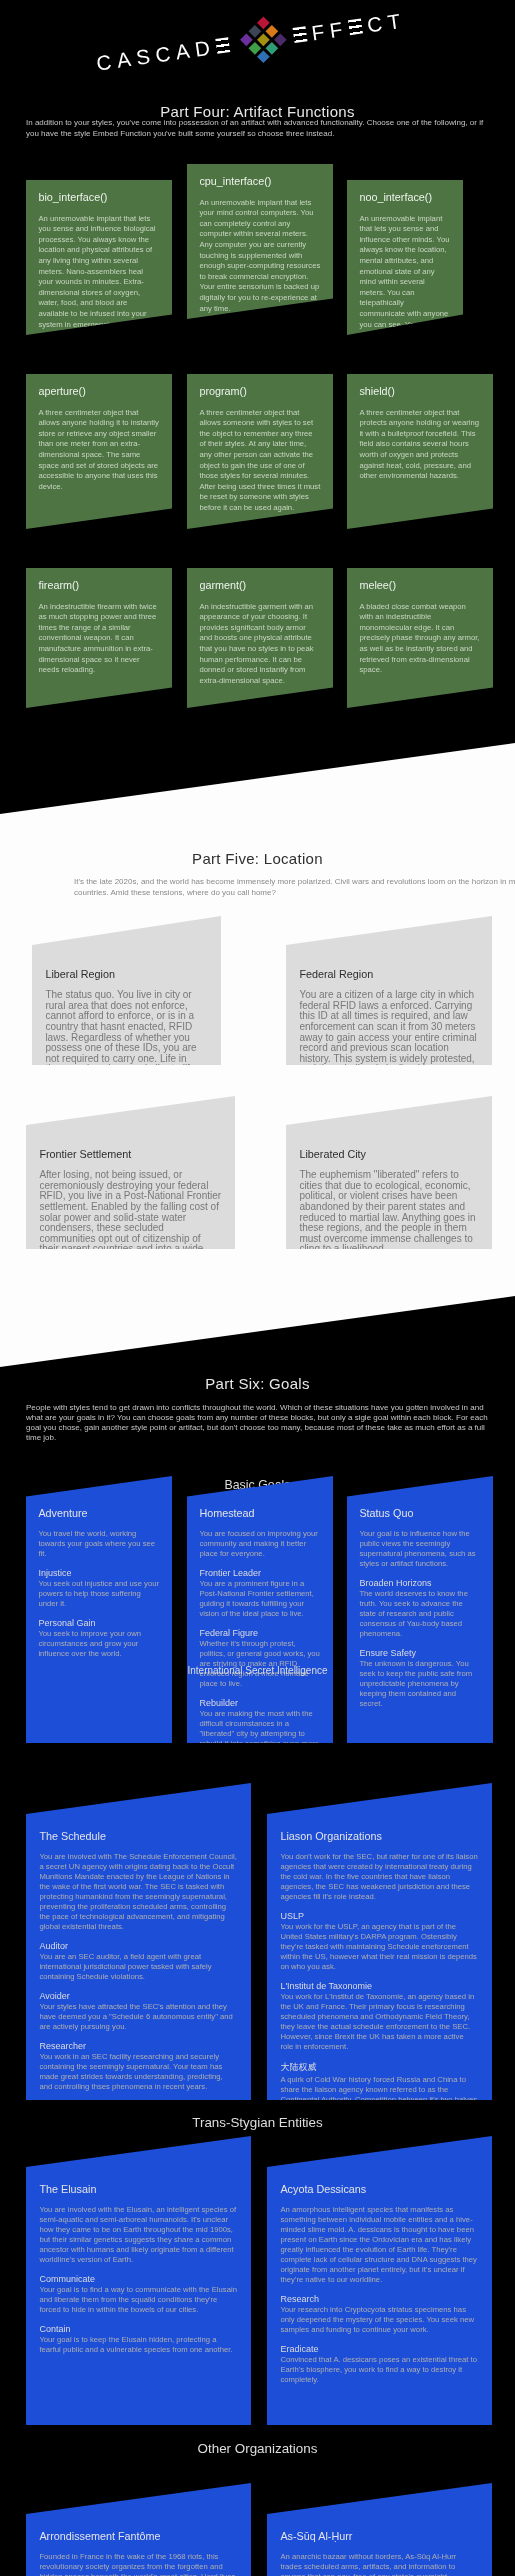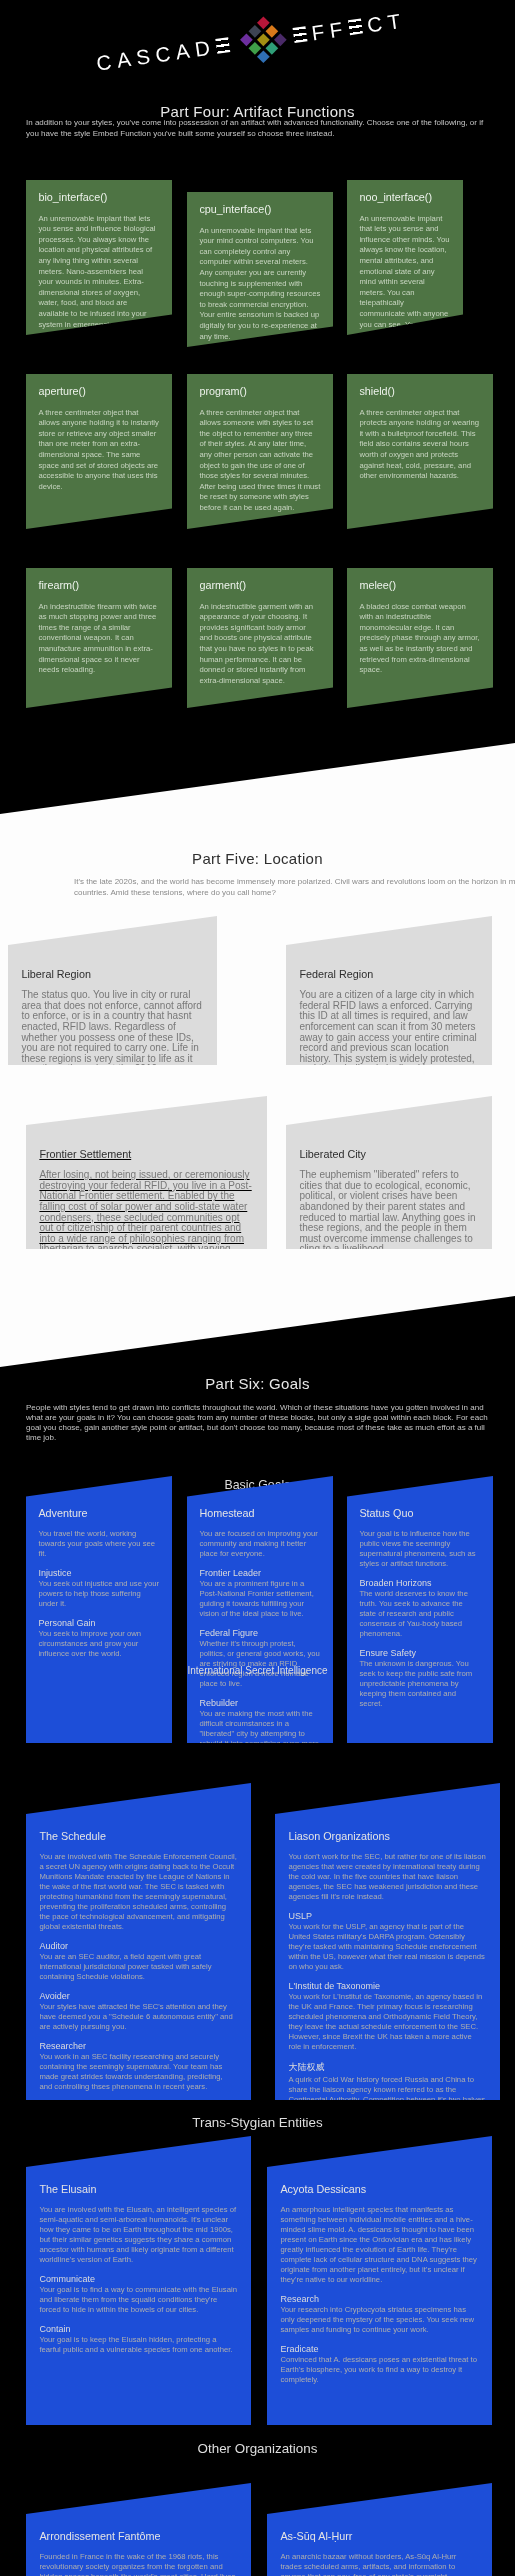--- a/index.html
+++ b/index.html
@@ -75,21 +75,21 @@
       </span>
   </div>
 
   <div class="sec-title" style="top:103px;">Part Four: Artifact Functions</div>
   <div class="intro" style="top:118px;">In addition to your styles, you've come into possession of an artifact with advanced functionality. Choose one of the following, or if you have the style Embed Function you've built some yourself so choose three instead.</div>
 
   <div class="card gcard" style="left:26px;top:180px;width:146px;height:155px;">
     <h3>bio_interface()</h3>
     <p>An unremovable implant that lets you sense and influence biological processes. You always know the location and physical attributes of any living thing within several meters. Nano-assemblers heal your wounds in minutes. Extra-dimensional stores of oxygen, water, food, and blood are available to be infused into your system in emergencies.</p>
   </div>
-  <div class="card gcard" style="left:187px;top:192px;width:146px;height:155px;">
+  <div class="card gcard" style="left:187px;top:164px;width:146px;height:155px;">
     <h3>cpu_interface()</h3>
     <p>An unremovable implant that lets your mind control computers. You can completely control any computer within several meters. Any computer you are currently touching is supplemented with enough super-computing resources to break commercial encryption. Your entire sensorium is backed up digitally for you to re-experience at any time.</p>
   </div>
   <div class="card gcard" style="left:347px;top:180px;width:116px;height:155px;">
     <h3>noo_interface()</h3>
     <p>An unremovable implant that lets you sense and influence other minds. You always know the location, mental attributes, and emotional state of any mind within several meters. You can telepathically communicate with anyone you can see. You can completely suppress language comprehension in anyone you can currently see.</p>
   </div>
 
   <div class="card gcard" style="left:26px;top:374px;width:146px;height:155px;">
     <h3>aperture()</h3>
@@ -115,29 +115,29 @@
   <div class="card gcard" style="left:347px;top:568px;width:146px;height:140px;">
     <h3>melee()</h3>
     <p>A bladed close combat weapon with an indestructible monomolecular edge. It can precisely phase through any armor, as well as be instantly stored and retrieved from extra-dimensional space.</p>
   </div>
 
   <div class="white-band"></div>
 
   <div class="sec-title dark-text" style="top:850px;">Part Five: Location</div>
   <div class="intro gray-text" style="top:877px;">It's the late 2020s, and the world has become immensely more polarized. Civil wars and revolutions loom on the horizon in many countries. Amid these tensions, where do you call home?</div>
 
-  <div class="card wcard" style="left:8px;top:916px;width:209px;height:149px;">
+  <div class="card wcard" style="left:32px;top:916px;width:189px;height:149px;">
     <h3>Liberal Region</h3>
     <p>The status quo. You live in city or rural area that does not enforce, cannot afford to enforce, or is in a country that hasnt enacted, RFID laws. Regardless of whether you possess one of these IDs, you are not required to carry one. Life in these regions is very similar to life as it was there throughout the 2010s.</p>
   </div>
   <div class="card wcard" style="left:286px;top:916px;width:206px;height:149px;">
     <h3>Federal Region</h3>
     <p>You are a citizen of a large city in which federal RFID laws a enforced. Carrying this ID at all times is required, and law enforcement can scan it from 30 meters away to gain access your entire criminal record and previous scan location history. This system is widely protested, and the rebeliously inclined have even developed countermeasures against them, but they're very risky to use.</p>
   </div>
-  <div class="card wcard" style="left:26px;top:1096px;width:241px;height:153px;text-decoration:underline;">
+  <div class="card wcard" style="left:26px;top:1096px;width:209px;height:153px;">
     <h3>Frontier Settlement</h3>
     <p>After losing, not being issued, or ceremoniously destroying your federal RFID, you live in a Post-National Frontier settlement. Enabled by the falling cost of solar power and solid-state water condensers, these secluded communities opt out of citizenship of their parent countries and into a wide range of philosophies ranging from libertarian to anarcho-socialist, with varying degrees of success.</p>
   </div>
   <div class="card wcard" style="left:286px;top:1096px;width:206px;height:153px;">
     <h3>Liberated City</h3>
     <p>The euphemism "liberated" refers to cities that due to ecological, economic, political, or violent crises have been abandoned by their parent states and reduced to martial law. Anything goes in these regions, and the people in them must overcome immense challenges to cling to a livelihood.</p>
   </div>
 
   <div class="sec-title" style="top:1375px;">Part Six: Goals</div>
   <div class="intro" style="top:1403px;font-size:8px;line-height:10px;">People with styles tend to get drawn into conflicts throughout the world. Which of these situations have you gotten involved in and what are your goals in it? You can choose goals from any number of these blocks, but only a sigle goal within each block. For each goal you chose, gain another style point or artifact, but don't choose too many, because most of these take as much effort as a full time job.</div>
@@ -176,21 +176,21 @@
   <div class="card dcard dw" style="left:26px;top:1783px;width:225px;height:317px;">
     <h3>The Schedule</h3>
     <p>You are involved with The Schedule Enforcement Council, a secret UN agency with origins dating back to the Occult Munitions Mandate enacted by the League of Nations in the wake of the first world war. The SEC is tasked with protecting humankind from the seemingly supernatural, preventing the proliferation scheduled arms, controlling the pace of technological advancement, and mitigating global existential threats.</p>
     <h4>Auditor</h4>
     <p>You are an SEC auditor, a field agent with great international jurisdictional power tasked with safely containing Schedule violations.</p>
     <h4>Avoider</h4>
     <p>Your styles have attracted the SEC's attention and they have deemed you a "Schedule 6 autonomous entity" and are actively pursuing you.</p>
     <h4>Researcher</h4>
     <p>You work in an SEC facility researching and securely containing the seemingly supernatural. Your team has made great strides towards understanding, predicting, and controlling thses phenomena in recent years.</p>
   </div>
-  <div class="card dcard dw" style="left:267px;top:1783px;width:225px;height:317px;margin-left:8px;">
+  <div class="card dcard dw" style="left:267px;top:1783px;width:225px;height:317px;">
     <h3>Liason Organizations</h3>
     <p>You don't work for the SEC, but rather for one of its liaison agencies that were created by international treaty during the cold war. In the five countries that have liaison agencies, the SEC has weakened jurisdiction and these agencies fill it's role instead.</p>
     <h4>USLP</h4>
     <p>You work for the USLP, an agency that is part of the United States military's DARPA program. Ostensibly they're tasked with maintaining Schedule eneforcement within the US, however what their real mission is depends on who you ask.</p>
     <h4>L'Institut de Taxonomie</h4>
     <p>You work for L'Institut de Taxonomie, an agency based in the UK and France. Their primary focus is researching scheduled phenomena and Orthodynamic Field Theory, they leave the actual schedule enforcement to the SEC. However, since Brexit the UK has taken a more active role in enforcement.</p>
     <h4>大陆权威</h4>
     <p>A quirk of Cold War history forced Russia and China to share the liaison agency known referred to as the Continental Authority. Competition between it's two halves has resulted in it being the most secretive and rapid responding organization on the planet.</p>
   </div>
 

